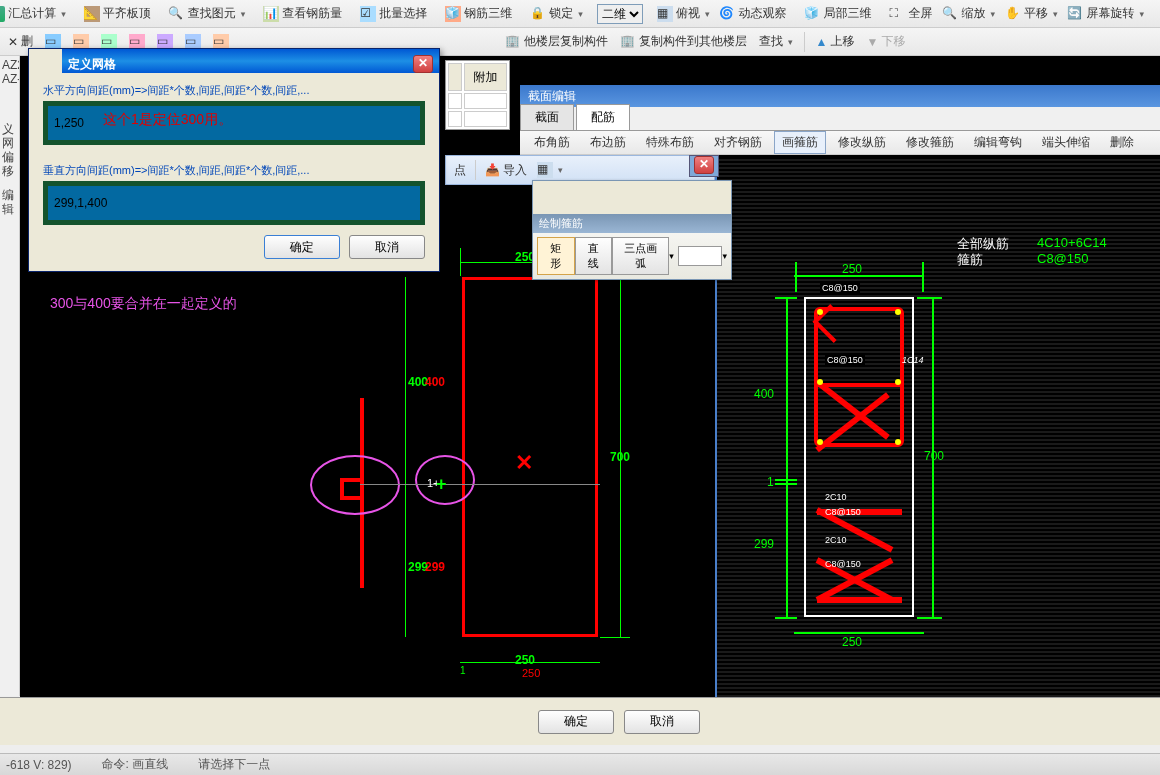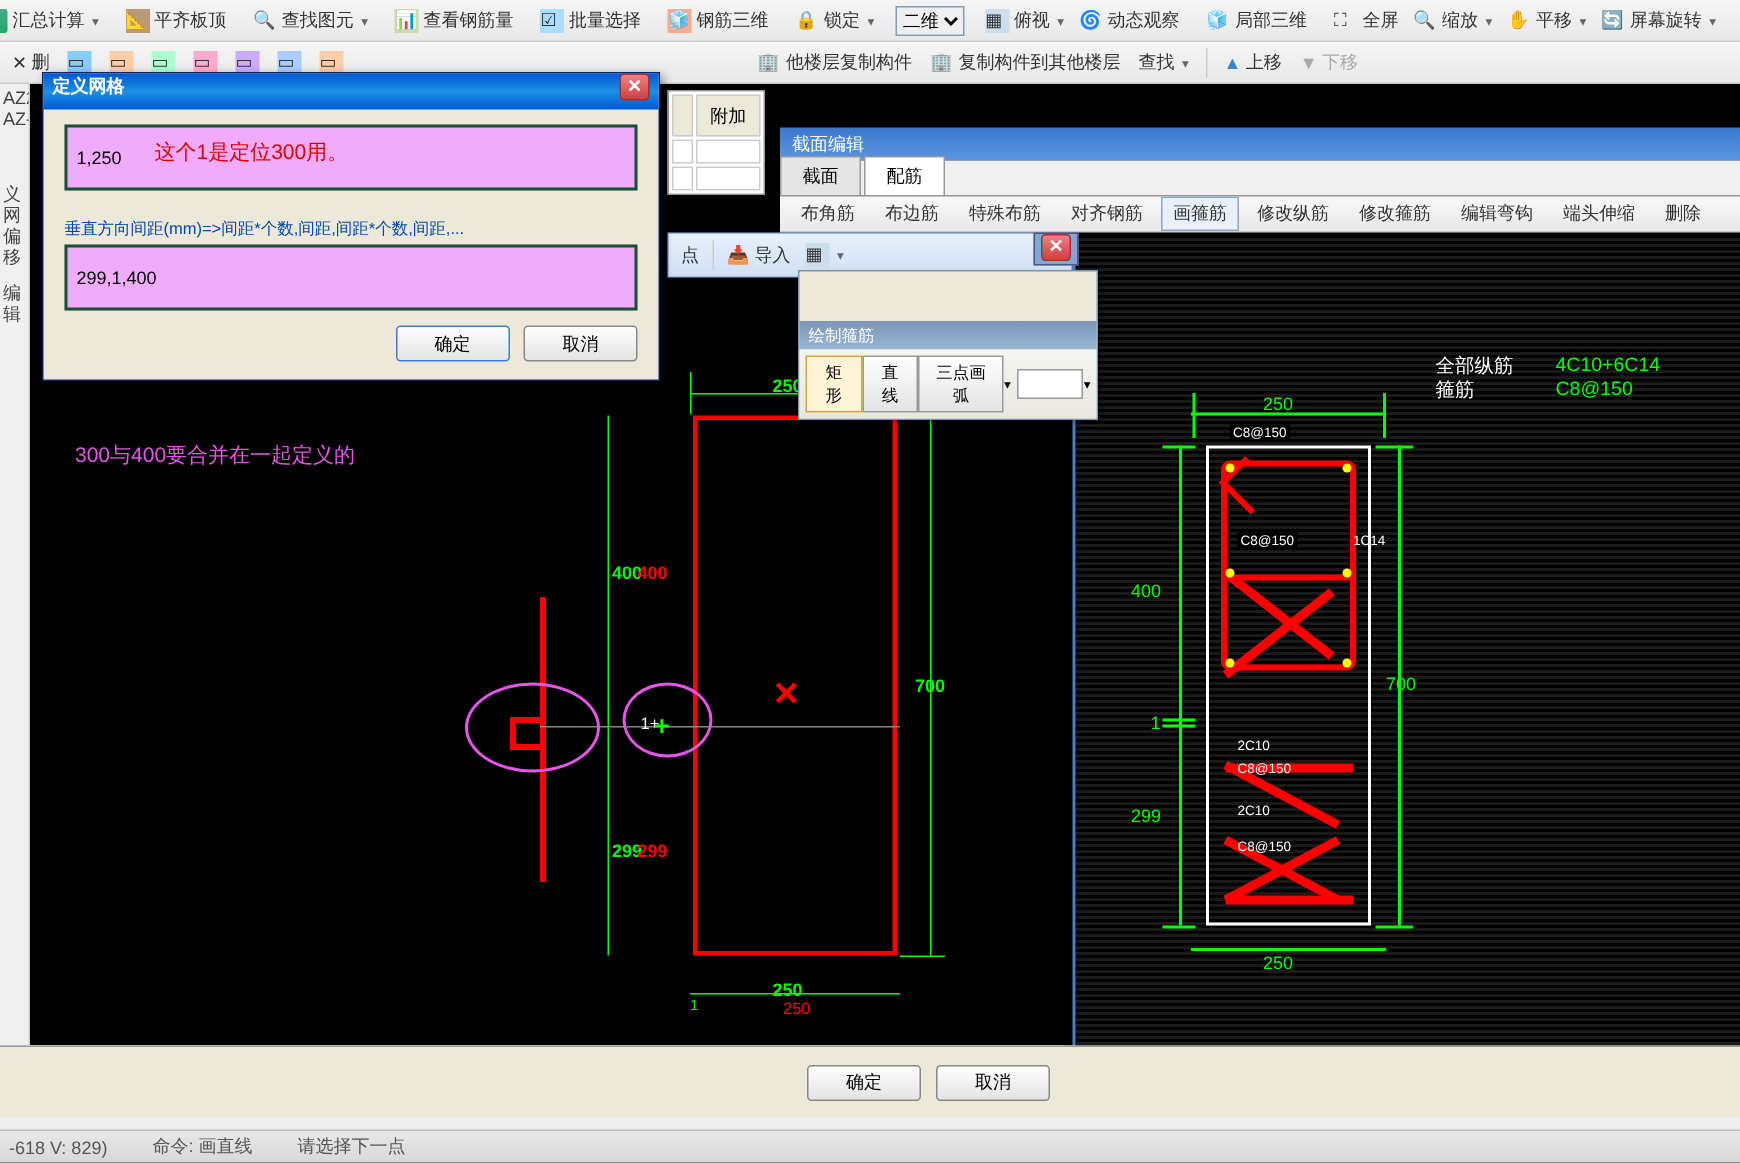--- a/index.html
+++ b/index.html
@@ -12,25 +12,25 @@
   .tb-dd::after { content:"▾"; font-size:9px; margin-left:2px; color:#666; }
   
   .toolbar2 { height: 28px; background: linear-gradient(#f5f5f5,#e8e8e8); border-bottom: 1px solid #ccc; display: flex; align-items: center; padding: 0 4px; gap: 4px; }
   
   .left-panel { position:absolute; left:0; top:56px; width:20px; height:640px; background:#f0f0f0; border-right:1px solid #ccc; font-size:11px; overflow:hidden; }
   .left-text { writing-mode: horizontal-tb; font-size:10px; padding:2px; color:#444; line-height:14px; }
   
   .canvas-area { position:absolute; left:20px; top:56px; right:0; bottom:78px; background:#000; }
   
   .dialog { position:absolute; left:28px; top:48px; width:412px; background:#ece9d8; border:1px solid #0a246a; box-shadow:2px 2px 6px rgba(0,0,0,.4); z-index:100; }
-  .dialog-title { height:24px; background:linear-gradient(#0058d4,#1d8fe5,#0058d4); color:#fff; font-weight:bold; display:flex; align-items:flex-start; padding:0 6px; justify-content:space-between; }
+  .dialog-title { height:24px; background:linear-gradient(#0058d4,#1d8fe5,#0058d4); color:#fff; font-weight:bold; display:flex; align-items:flex-end; padding:0 6px; justify-content:space-between;margin-left:33px; }
   .dialog-close { width:20px; height:18px; background:linear-gradient(#f08080,#d04040); border:1px solid #a03030; border-radius:3px; color:#fff; text-align:center; line-height:15px; cursor:pointer; font-weight:bold; }
   .dialog-body { padding:10px 14px 12px; }
   .dlg-label { color:#0046b8; font-size:11px; margin-bottom:3px; }
-  .dlg-input { width:100%; border:2px solid #14532d; padding:6px 6px; font-size:12px; background:#f0abfc; position:relative; height:44px; }
+  .dlg-input { width:100%; border:5px solid #14532d; padding:6px 6px; font-size:12px; background:#0369a1; position:relative; height:44px; }
   .dlg-note { color:#e00000; font-size:14px; position:absolute; margin-left:60px; margin-top:-34px; }
   .dlg-btns { text-align:right; margin-top:10px; }
   .dlg-btns button { width:76px; height:24px; margin-left:6px; background:linear-gradient(#fefefe,#e3e3e3); border:1px solid #888; border-radius:3px; cursor:pointer; }
   .dlg-btns button:first-child { border:1px solid #3a7fd5; }
   
   .prop-grid { position:absolute; left:445px; top:60px; width:65px; height:70px; background:#fff; border:1px solid #999; font-size:11px; }
   .prop-grid th { background:#ece9d8; border:1px solid #ccc; padding:1px 3px; font-weight:normal; }
   .prop-grid td { border:1px solid #ccc; height:16px; }
   
   .nav-toolbar { position:absolute; left:445px; top:155px; width:270px; height:30px; background:linear-gradient(#e8f0fb,#d0e0f5); border:1px solid #9bb7de; display:flex; align-items:center; padding:0 4px; gap:2px; z-index:20; }
@@ -266,20 +266,21 @@
       <span style="font-size:9px;">▾</span>
   </div>
 </div>
 
 <div class="dialog">
   <div class="dialog-title">
     <span>定义网格</span>
     <span class="dialog-close">✕</span>
   </div>
   <div class="dialog-body">
+    <div class="dlg-label">水平方向间距(mm)=&gt;间距*个数,间距,间距*个数,间距,...</div>
     <input class="dlg-input" value="1,250" style="">
     <div class="dlg-note">这个1是定位300用。</div>
     <div style="height:18px;"></div>
     <div class="dlg-label">垂直方向间距(mm)=&gt;间距*个数,间距,间距*个数,间距,...</div>
     <input class="dlg-input" value="299,1,400" style="">
     <div class="dlg-btns">
       <button>确定</button>
       <button>取消</button>
     </div>
   </div>
@@ -353,21 +354,21 @@
 
   <div style="left:100px;top:152px;width:6px;height:6px;background:#ff0;border-radius:50%;"></div>
   <div style="left:178px;top:152px;width:6px;height:6px;background:#ff0;border-radius:50%;"></div>
   <div style="left:100px;top:222px;width:6px;height:6px;background:#ff0;border-radius:50%;"></div>
   <div style="left:178px;top:222px;width:6px;height:6px;background:#ff0;border-radius:50%;"></div>
   <div style="left:100px;top:282px;width:6px;height:6px;background:#ff0;border-radius:50%;"></div>
   <div style="left:178px;top:282px;width:6px;height:6px;background:#ff0;border-radius:50%;"></div>
 
   <span style="left:103px;top:126px;color:#fff;font-size:9px;background:#000;padding:0 2px;">C8@150</span>
   <span style="left:108px;top:198px;color:#fff;font-size:9px;background:#000;padding:0 2px;">C8@150</span>
-  <span style="left:185px;top:198px;color:#fff;font-size:9px;">1C14</span>
+  <span style="left:185px;top:198px;color:#fff;font-size:9px;font-style:italic;">1C14</span>
   <span style="left:108px;top:335px;color:#fff;font-size:9px;">2C10</span>
   <span style="left:108px;top:350px;color:#fff;font-size:9px;">C8@150</span>
   <span style="left:108px;top:378px;color:#fff;font-size:9px;">2C10</span>
   <span style="left:108px;top:402px;color:#fff;font-size:9px;">C8@150</span>
 
   <div style="left:215px;top:140px;width:0;height:320px;border-left:2px solid #0f0;"></div>
   <span class="dim2" style="left:207px;top:292px;">700</span>
   <div style="left:200px;top:140px;width:25px;height:0;border-top:2px solid #0f0;"></div>
   <div style="left:200px;top:460px;width:25px;height:0;border-top:2px solid #0f0;"></div>
 

